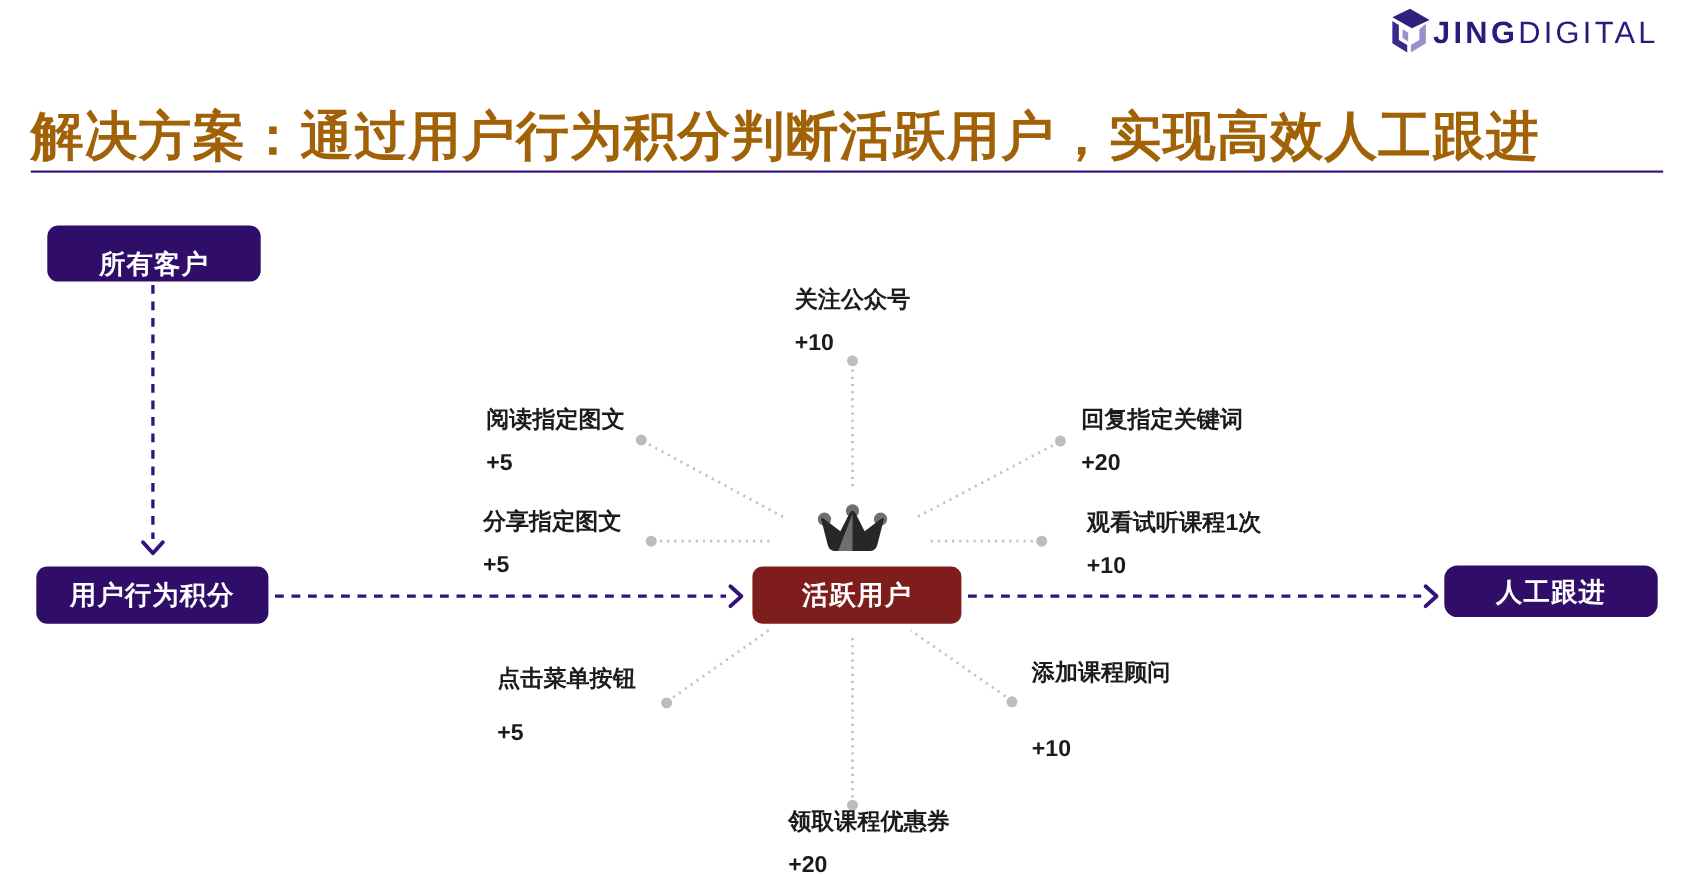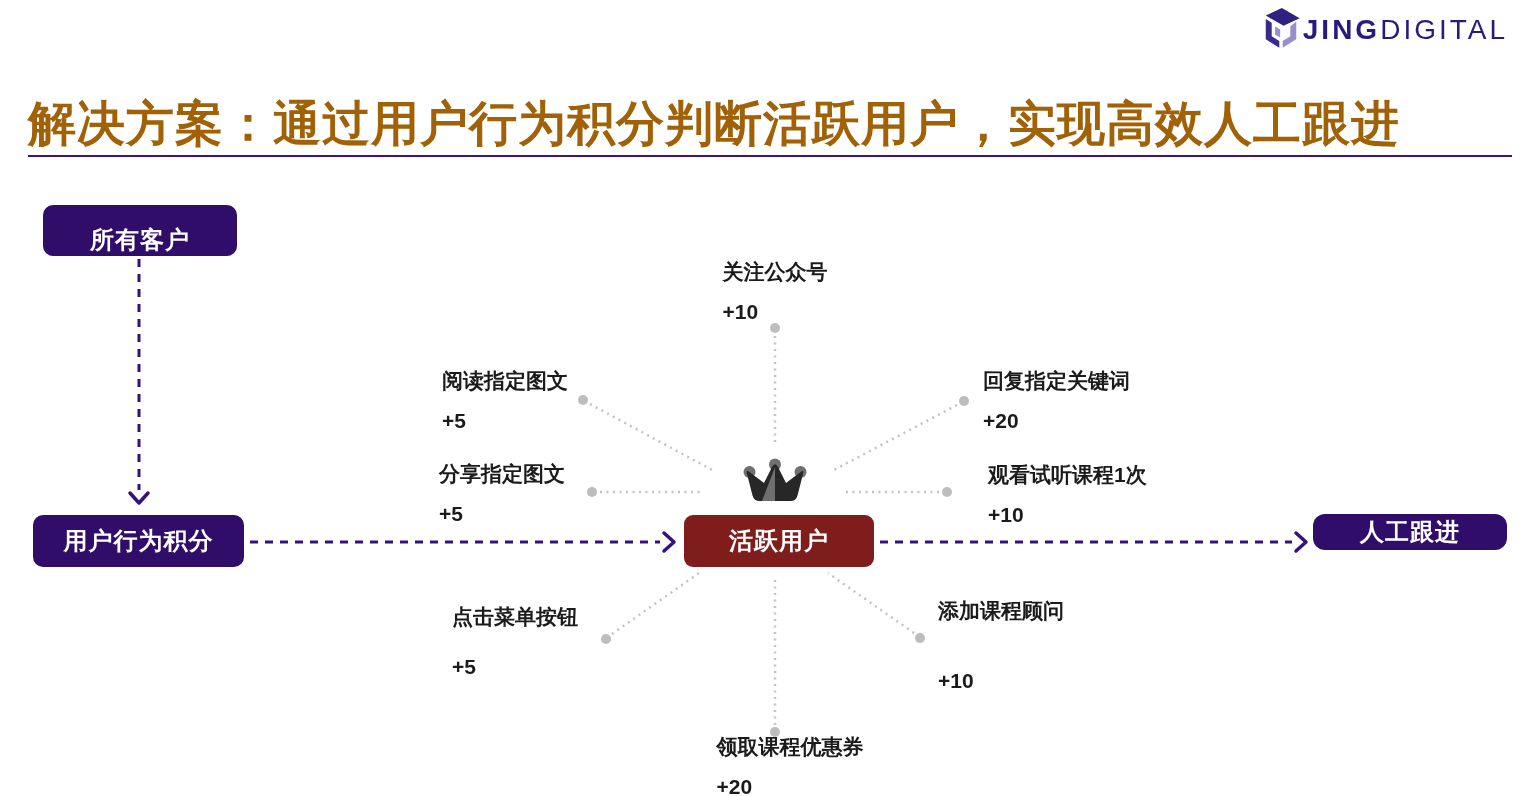--- a/index.html
+++ b/index.html
@@ -27,21 +27,21 @@
 
   
   .node{
     position:absolute;display:flex;align-items:center;justify-content:center;
     background:#2F0D69;color:#ffffff;font-weight:700;font-size:24px;
     border-radius:10px;letter-spacing:1px;white-space:nowrap;
   }
   .node-all-customers{left:43px;top:205px;width:194px;height:51px;align-items:flex-end;}
   .node-behavior-points{left:33px;top:515px;width:211px;height:52px;}
   .node-active-users{left:684px;top:515px;width:190px;height:52px;background:#7f1d1d;border-radius:9px;}
-  .node-manual-followup{left:1313px;top:514px;width:194px;height:36px;border-radius:12px;}
+  .node-manual-followup{left:1313px;top:514px;width:194px;height:47px;border-radius:12px;}
 
   
   .behavior{
     position:absolute;display:inline-flex;align-items:baseline;gap:14px;
     font-size:21px;font-weight:700;color:#1B1B1B;white-space:nowrap;flex-direction:column;
   }
   .b-top{left:775px;top:291px;transform:translate(-50%,-50%);}
   .b-upper-left{right:970px;top:400px;transform:translateY(-50%);}
   .b-left{right:973px;top:493px;transform:translateY(-50%);}
   .b-upper-right{left:983px;top:400px;transform:translateY(-50%);}

